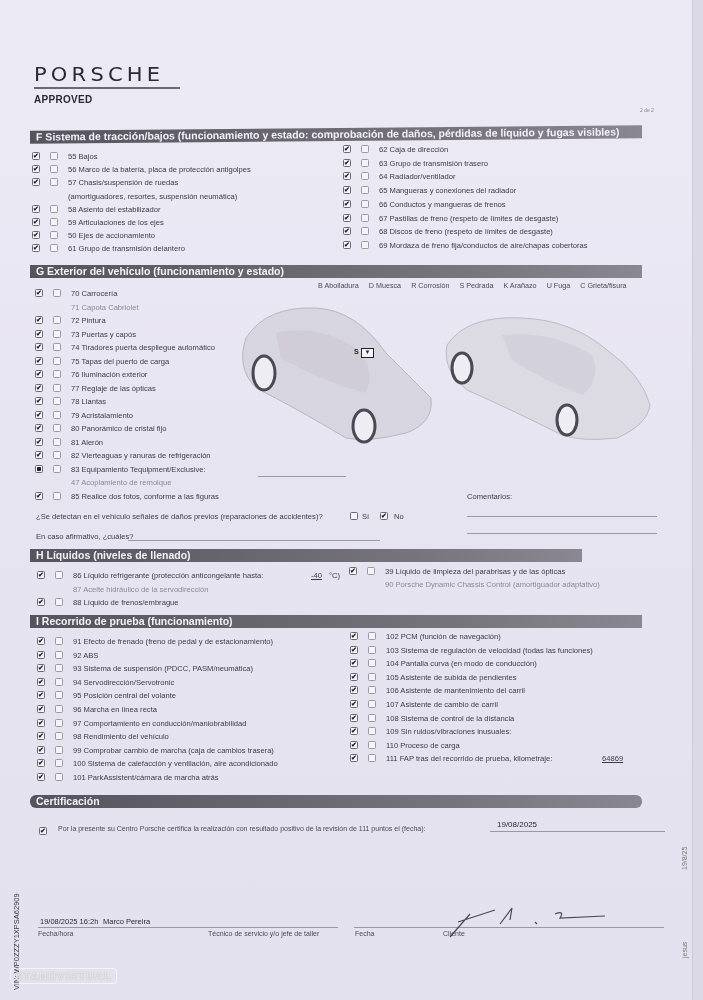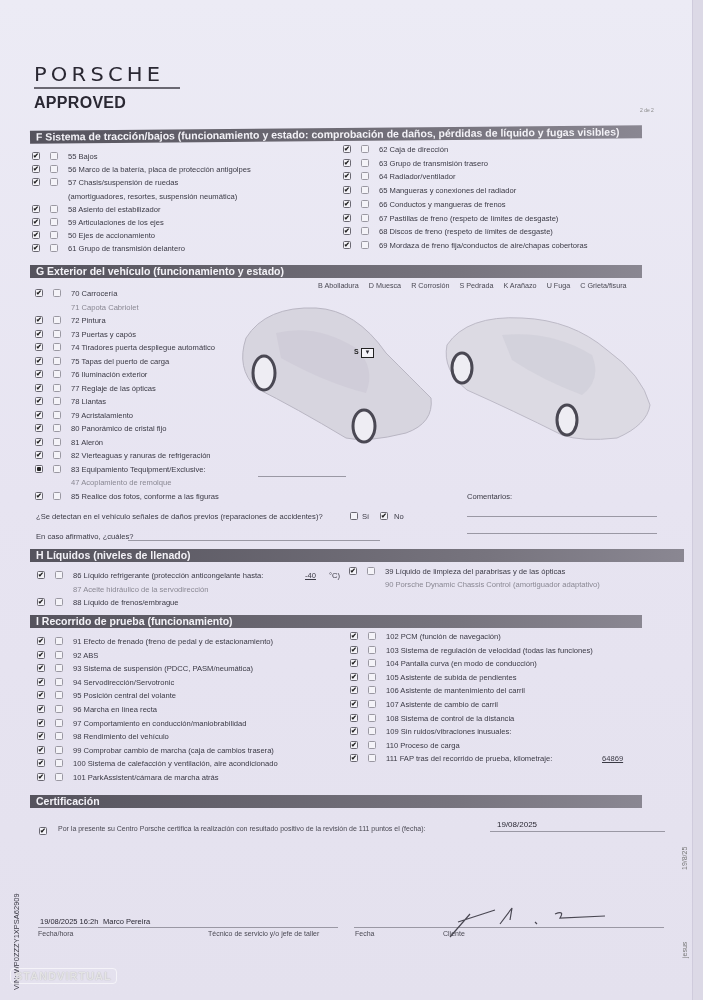--- a/index.html
+++ b/index.html
@@ -6,21 +6,21 @@
   body {
     width:703px; height:1000px; overflow:hidden; position:relative;
     background:#e9e6f2;
     font-family:"Liberation Sans", sans-serif; color:#2b2a33;
   }
   .page { position:absolute; left:0; top:0; width:703px; height:1000px;
     background:linear-gradient(180deg,#ecebf5 0%,#e7e4f1 50%,#e4e1ee 100%); }
   .edge { position:absolute; right:0; top:0; width:10px; height:1000px; background:#dcd9e6; border-left:1px solid #cfcbdc; }
   .logo { position:absolute; left:34px; top:62px; font-family:"DejaVu Sans", sans-serif; font-size:20px; letter-spacing:4px; color:#2a2833; font-weight:normal; transform:scaleX(1.05); transform-origin:left; }
   .logo-line { position:absolute; left:34px; top:87px; width:146px; height:2px; background:#6a6872; }
-  .approved { position:absolute; left:34px; top:94px; font-size:16px; font-weight:bold; color:#2a2833; letter-spacing:0.3px; }
+  .approved { position:absolute; left:34px; top:94px; font-size:10px; font-weight:bold; color:#2a2833; letter-spacing:0.3px; }
   .pageno { position:absolute; left:640px; top:107px; font-size:5px; color:#888; }
   .secbar { position:absolute; height:13px; background:linear-gradient(90deg,#55535d,#77747e 70%,#8a8792); color:#f3f2f7; font-size:10.5px; font-weight:bold; line-height:13px; padding-left:6px; white-space:nowrap; overflow:hidden; box-sizing:border-box; }
   .row { position:absolute; height:13px; font-size:7.6px; line-height:13px; white-space:nowrap; color:#3a3944; }
   .cb { position:absolute; top:2px; width:8px; height:8px; border:1px solid #6a6872; border-radius:1.5px; background:#f4f3f8; box-sizing:border-box; font-size:7px; line-height:6px; text-align:center; color:#222; font-weight:bold; }
   .cb.c1 { left:0; } .cb.c2 { left:18px; border-color:#9a98a2; }
   .cb.filled::after { content:""; position:absolute; left:1px; top:1px; width:4px; height:4px; background:#222; border-radius:1px; }
   .lbl { position:absolute; left:36px; top:0; }
   .lbl.nocb { color:#8a8893; }
   .legend { position:absolute; left:318px; top:281px; font-size:7.2px; color:#4a4953; white-space:nowrap; }
   .legend span { margin-right:8px; }
@@ -241,27 +241,27 @@
   <div class="line" style="left:467px;top:533px;width:190px;"></div>
 
   <div class="text" style="left:36px;top:512px;">¿Se detectan en el vehículo señales de daños previos (reparaciones de accidentes)?</div>
   <div class="cb" style="left:350px;top:512px;border-color:#6a6872;"></div>
   <div class="text" style="left:362px;top:512px;">Sí</div>
   <div class="cb" style="left:380px;top:512px;border-color:#6a6872;">✔</div>
   <div class="text" style="left:394px;top:512px;">No</div>
   <div class="text" style="left:36px;top:532px;">En caso afirmativo, ¿cuáles?</div>
   <div class="line" style="left:128px;top:540px;width:252px;"></div>
 
-  <div class="secbar" style="left:30px;top:549px;width:654px;">H  Líquidos (niveles de llenado)</div>
+  <div class="secbar" style="left:30px;top:549px;width:552px;">H  Líquidos (niveles de llenado)</div>
   <div id="h-left">
       <div class="row" style="left: 37px; top: 569px;">
         <div class="cb c1">✔</div>
         <div class="cb c2"></div>
         <span class="lbl">86 Líquido refrigerante (protección anticongelante hasta:</span>
-        <span style="text-decoration: underline; padding: 0px 6px; position: absolute; left: 262px;">-40</span>
+        <span style="margin-left: 6px; text-decoration: underline; padding: 0px 6px; position: absolute; left: 262px;">-40</span>
         <span style="position: absolute; left: 292px;">°C)</span>
       </div>
       <div class="row" style="left: 37px; top: 582.5px;">
         <span class="lbl nocb">87 Aceite hidráulico de la servodirección</span>
       </div>
       <div class="row" style="left: 37px; top: 596px;">
         <div class="cb c1">✔</div>
         <div class="cb c2"></div>
         <span class="lbl">88 Líquido de frenos/embrague</span>
       </div>
@@ -382,21 +382,21 @@
         <span class="lbl">110 Proceso de carga</span>
       </div>
       <div class="row" style="left: 350px; top: 752.4px;">
         <div class="cb c1">✔</div>
         <div class="cb c2"></div>
         <span class="lbl">111 FAP tras del recorrido de prueba, kilometraje:</span>
         <span style="margin-left: 6px; text-decoration: underline; padding: 0px 6px; position: absolute; left: 240px;">64869</span>
       </div>
     </div>
 
-  <div class="secbar" style="left:30px;top:795px;width:612px;">Certificación</div>
+  <div class="secbar" style="left:30px;top:795px;width:612px;border-radius:6px;">Certificación</div>
   <div class="cb" style="left:39px;top:827px;">✔</div>
   <div class="text small" style="left:58px;top:825px;">Por la presente su Centro Porsche certifica la realización con resultado positivo de la revisión de 111 puntos el (fecha):</div>
   <div class="field" style="left:497px;top:820px;">19/08/2025</div>
   <div class="line" style="left:490px;top:831px;width:175px;"></div>
 
   <div class="field" style="left:40px;top:917px;font-size:7.5px;">19/08/2025 16:2h</div>
   <div class="field" style="left:103px;top:917px;font-size:7.5px;">Marco Pereira</div>
   <div class="line" style="left:38px;top:927px;width:300px;"></div>
   <div class="text small" style="left:38px;top:930px;">Fecha/hora</div>
   <div class="text small" style="left:208px;top:930px;">Técnico de servicio y/o jefe de taller</div>

